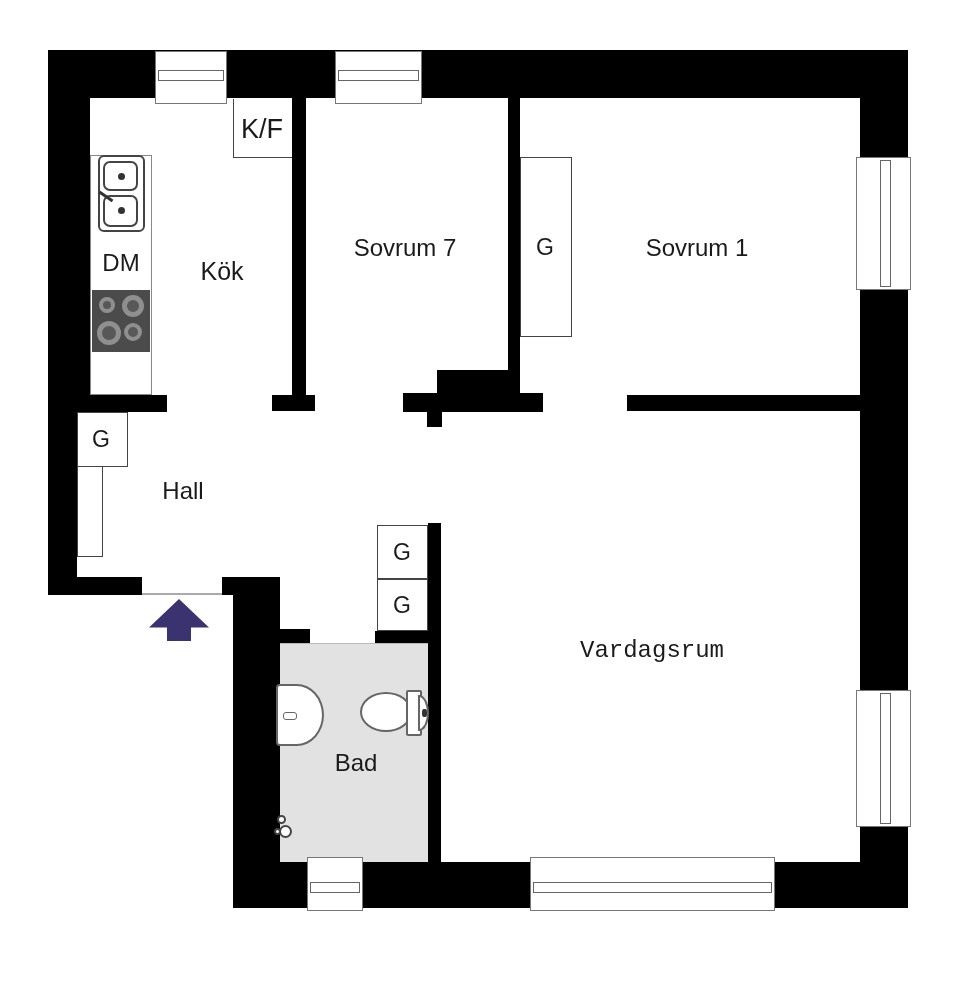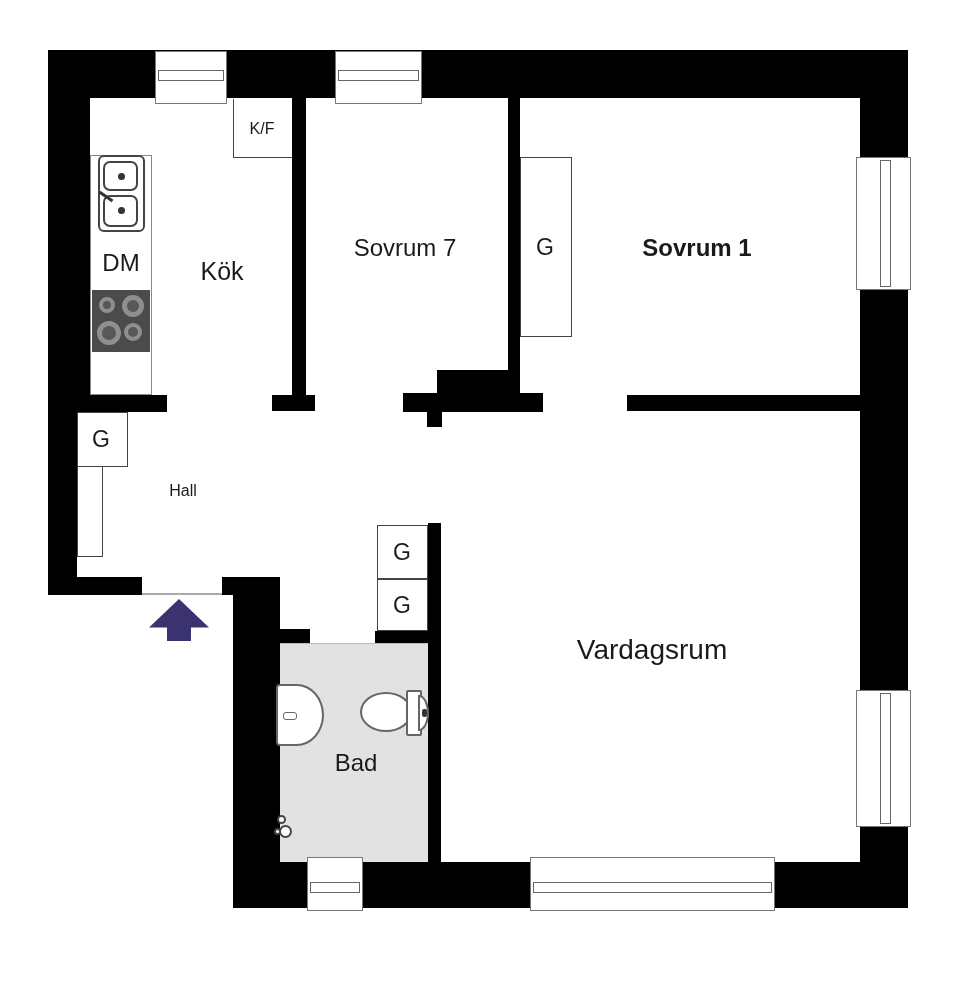--- a/index.html
+++ b/index.html
@@ -103,26 +103,26 @@
   </div>
   <div class="fix" style="left:274px;top:815px;width:22px;height:32px;">
     <div style="position:absolute;left:3px;top:0;width:9px;height:9px;border:2px solid #444;border-radius:50%;background:#fff;box-sizing:border-box;"></div>
     <div style="position:absolute;left:5px;top:10px;width:13px;height:13px;border:2px solid #444;border-radius:50%;background:#fff;box-sizing:border-box;"></div>
     <div style="position:absolute;left:0px;top:13px;width:7px;height:7px;border:2px solid #444;border-radius:50%;background:#fff;box-sizing:border-box;"></div>
   </div>
 
   <div class="fix" style="left:142px;top:593px;width:80px;height:2px;background:#aaa;"></div>
   <div class="fix" style="left:149px;top:599px;width:60px;height:42px;background:var(--arrow);clip-path:polygon(50% 0%, 100% 68%, 70% 68%, 70% 100%, 30% 100%, 30% 68%, 0% 68%);z-index:5;"></div>
 
-  <div class="lbl" style="left:262px;top:129px;font-size:16px;text-align:right;">K/F</div>
+  <div class="lbl" style="left:262px;top:129px;font-size:27px;text-align:right;">K/F</div>
   <div class="lbl" style="left:121px;top:263px;font-size:24px;">DM</div>
   <div class="lbl" style="left:222px;top:271px;font-size:25px;">Kök</div>
   <div class="lbl" style="left:405px;top:248px;font-size:24px;">Sovrum 7</div>
   <div class="lbl" style="left:545px;top:247px;font-size:23px;">G</div>
-  <div class="lbl" style="left:697px;top:248px;font-size:24px;font-weight:bold;">Sovrum 1</div>
+  <div class="lbl" style="left:697px;top:248px;font-size:24px;">Sovrum 1</div>
   <div class="lbl" style="left:101px;top:439px;font-size:23px;">G</div>
-  <div class="lbl" style="left:183px;top:491px;font-size:16px;">Hall</div>
+  <div class="lbl" style="left:183px;top:491px;font-size:24px;">Hall</div>
   <div class="lbl" style="left:402px;top:552px;font-size:23px;">G</div>
   <div class="lbl" style="left:402px;top:605px;font-size:23px;">G</div>
-  <div class="lbl" style="left:652px;top:650px;font-size:28px;">Vardagsrum</div>
+  <div class="lbl" style="left:652px;top:650px;font-size:24px;font-family:Liberation Mono, monospace;">Vardagsrum</div>
   <div class="lbl" style="left:356px;top:763px;font-size:24px;">Bad</div>
 
 </div>
 
 </body></html>

